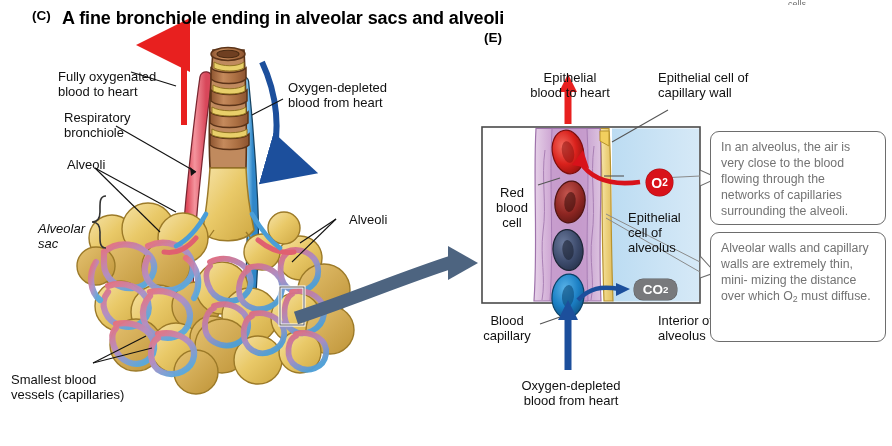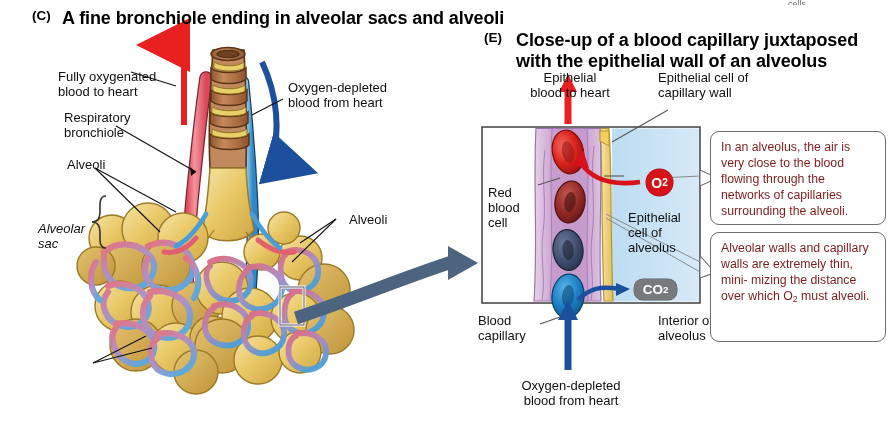--- a/index.html
+++ b/index.html
@@ -10,25 +10,25 @@
     color:#1a1a1a;
   }
   .fig{position:absolute;left:0;top:0;width:892px;height:437px;}
   svg.layer{position:absolute;left:0;top:0;width:892px;height:446px;overflow:visible;}
   .txt{position:absolute;line-height:1.16;white-space:pre;}
   .panel-title{
     font-size:18px;font-weight:bold;letter-spacing:-0.1px;color:#000;
   }
   .panel-tag{font-size:13.5px;font-weight:bold;color:#000;}
   .lbl{font-size:13px;color:#111;}
-  .lbl-r{text-align:left;}
+  .lbl-r{text-align:center;}
   .lbl-c{text-align:center;}
   .callout{
     position:absolute;background:#ffffff;border:1.1px solid #6d6d6d;
-    border-radius:9px;font-size:12.3px;line-height:1.31;color:#7f1d1d;
+    border-radius:9px;font-size:12.3px;line-height:1.31;color:#737373;
     padding:7px 9px 7px 10px;box-sizing:border-box;
   }
   .crop-frag{
     position:absolute;font-size:9px;color:#6e6e6e;overflow:hidden;
     height:5px;line-height:9px;
   }
   sub{font-size:.72em;vertical-align:-0.22em;}
   .gasbadge{position:absolute;font-weight:bold;color:#fff;
     display:flex;align-items:center;justify-content:center;}
   .o2{width:27px;height:27px;border-radius:50%;background:#d8121a;
@@ -339,24 +339,24 @@
   <div class="txt lbl" style="left:64px;top:110px;">Respiratory
 bronchiole</div>
 
   <div class="txt lbl" style="left:67px;top:157px;">Alveoli</div>
 
   <div class="txt lbl" style="left:38px;top:221px;font-style:italic;">Alveolar
 sac</div>
 
   <div class="txt lbl" style="left:349px;top:212px;">Alveoli</div>
 
+  <div class="txt lbl" style="left:11px;top:372px;">Smallest blood
+vessels (capillaries)</div>
 
   <div class="txt panel-tag" style="left:484px;top:30px;">(E)</div>
-  <div class="txt panel-title" style="left:516px;top:30px;">Close-up of a blood capillary juxtaposed
-with the epithelial wall of an alveolus</div>
 
   <div class="txt lbl lbl-c" style="left:518px;top:70px;width:104px;">Epithelial
 blood to heart</div>
 
   <div class="txt lbl" style="left:658px;top:70px;">Epithelial cell of
 capillary wall</div>
 
   <div class="txt lbl lbl-r" style="left:488px;top:185px;width:48px;">Red
 blood
 cell</div>
@@ -391,16 +391,16 @@
 networks of capillaries
 surrounding the alveoli.</span>
   </div>
 
   <div class="callout" style="left:710px;top:232px;width:176px;height:110px;">
     <span>Alveolar walls and
 capillary walls are
 extremely thin, mini-
 mizing the distance
 over which O</span><sub>2</sub><span> must
-alveoli.</span>
+diffuse.</span>
   </div>
 
 </div>
 
 </body></html>

